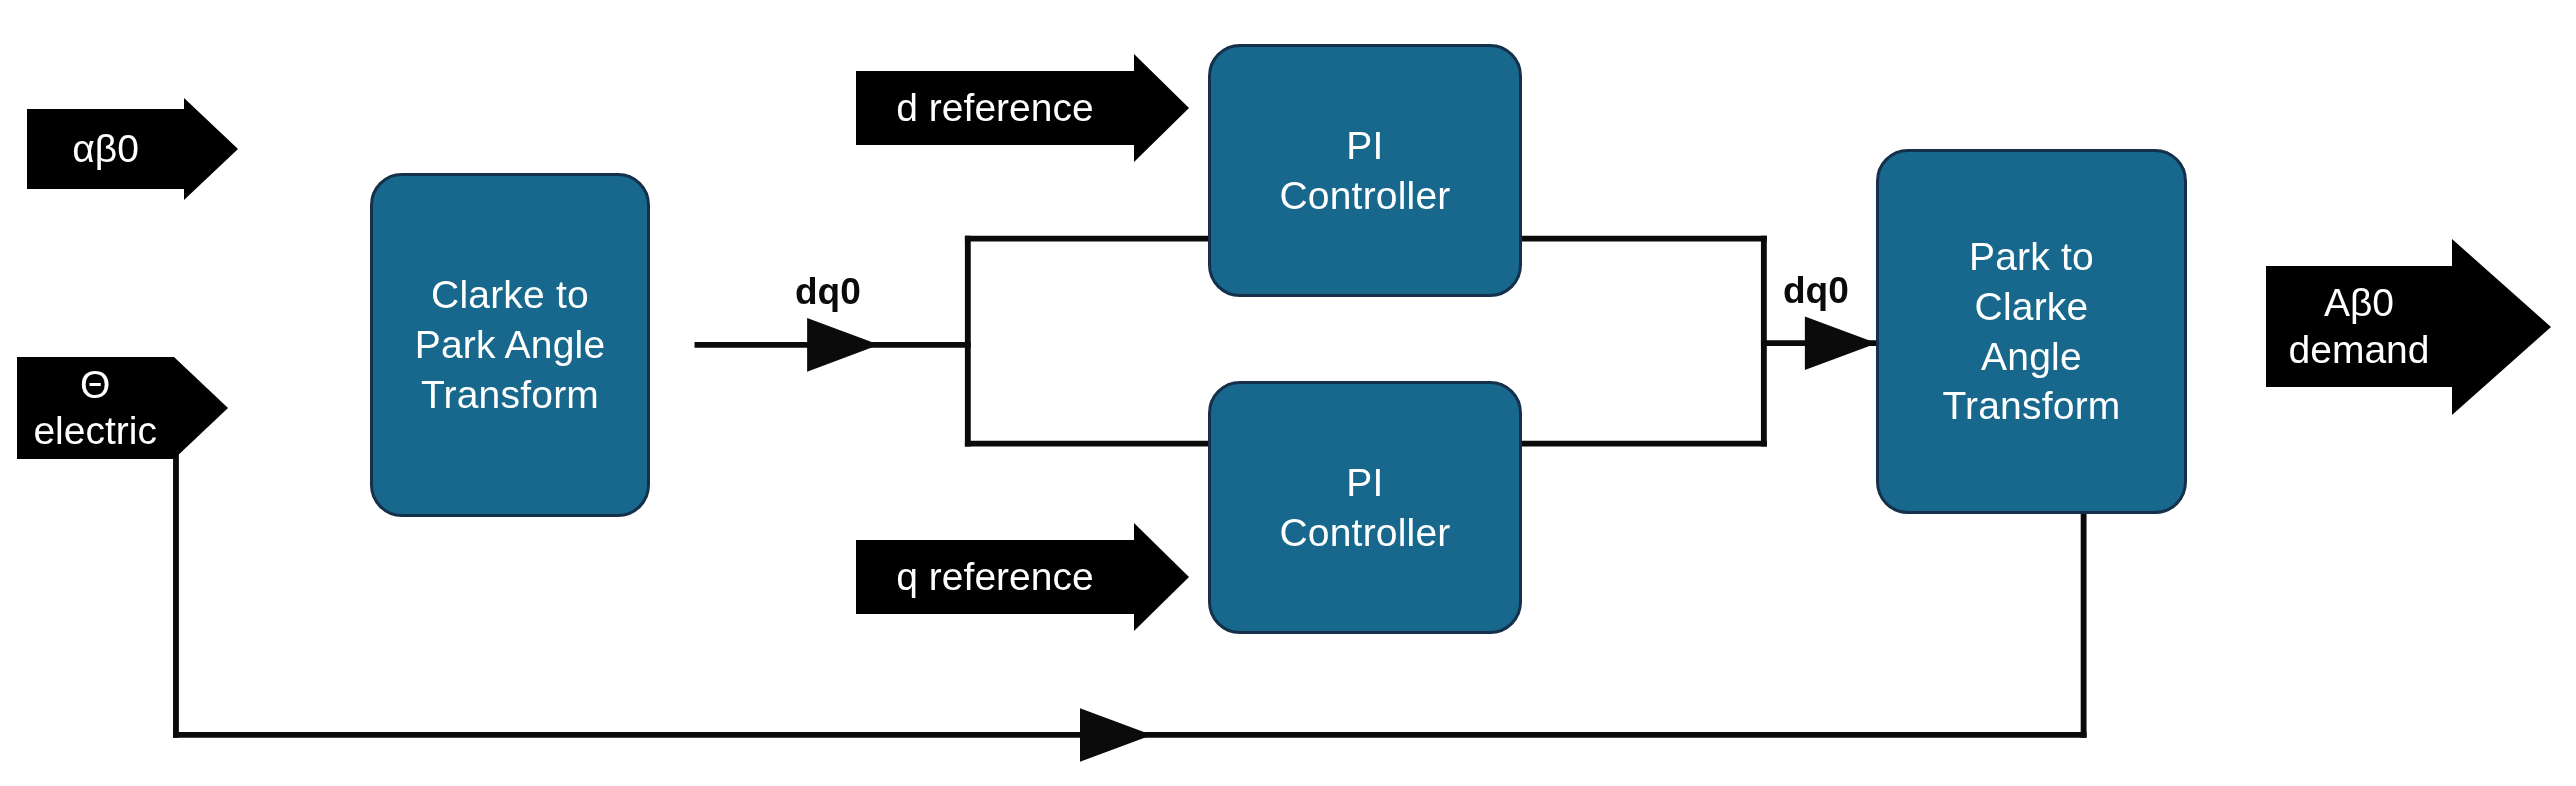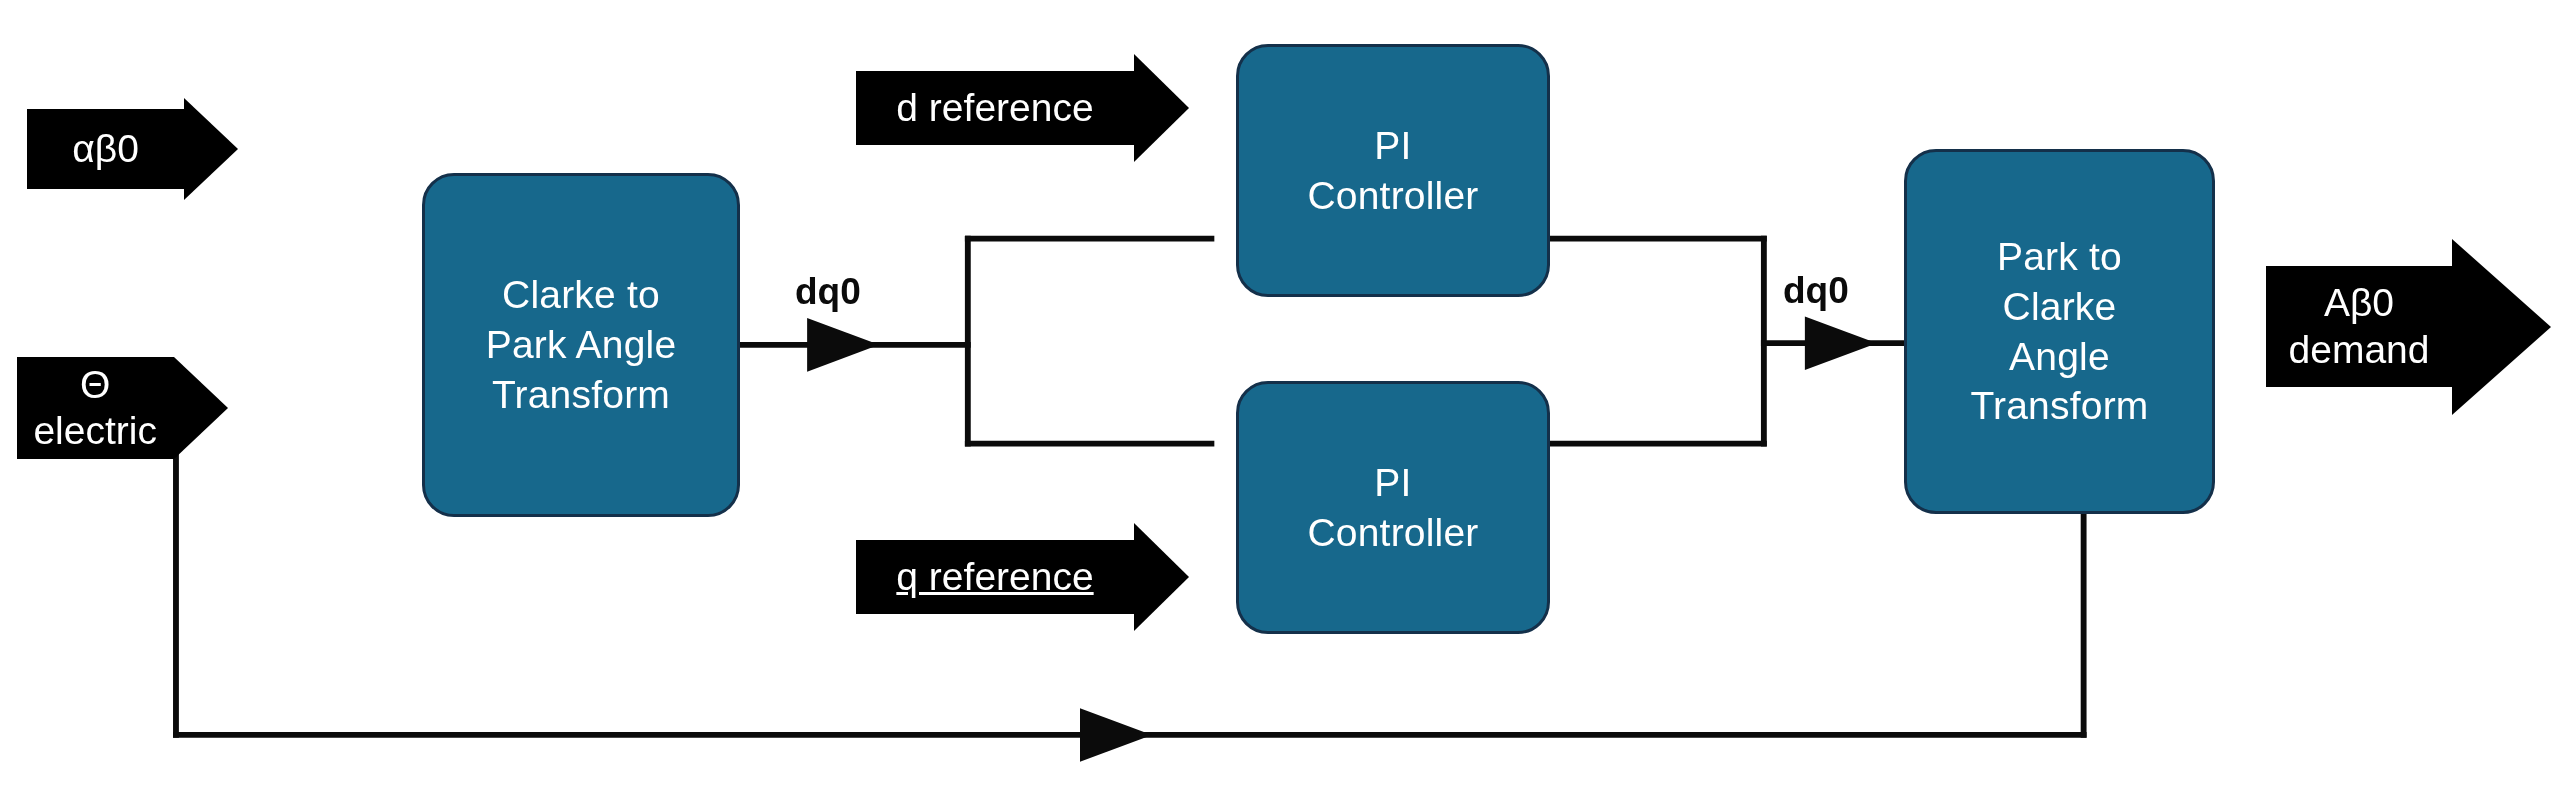--- a/index.html
+++ b/index.html
@@ -36,21 +36,20 @@
     border-radius: 32px;
     color: #ffffff;
     display: flex;
     align-items: center;
     justify-content: center;
     text-align: center;
     line-height: 1.28;
     white-space: pre-line;
     letter-spacing: 0.2px;
     z-index: 3;
-    margin-left: 28px;
   }
   .block.transform-block { font-size: 39px; padding: 0 15px; }
   .block.pi-block { font-size: 39px; }
 
   
   .banner-arrow {
     position: absolute;
     display: flex;
     align-items: center;
     z-index: 4;
@@ -138,31 +137,31 @@
     <div class="shaft" style="width:157px; font-size:39px;">Θ electric</div>
     <div class="head" style="border-width:51px 0 51px 54px;"></div>
   </div>
 
   <div class="banner-arrow" style="left:856px; top:71px; height:74px;">
     <div class="shaft" style="width:278px; font-size:39px;">d reference</div>
     <div class="head" style="border-width:54px 0 54px 55px;"></div>
   </div>
 
   <div class="banner-arrow" style="left:856px; top:540px; height:74px;">
-    <div class="shaft" style="width:278px; font-size:39px;text-decoration:underline;">q reference</div>
+    <div class="shaft" style="width:278px; font-size:39px;">q reference</div>
     <div class="head" style="border-width:54px 0 54px 55px;"></div>
   </div>
 
   <div class="banner-arrow" style="left:2266px; top:266px; height:121px;text-decoration:underline;">
     <div class="shaft" style="width:186px; font-size:39px;">Aβ0
 demand</div>
     <div class="head" style="border-width:88px 0 88px 99px;"></div>
   </div>
 
-  <div class="block transform-block" style="left:394px; top:173px; width:318px; height:344px;">
+  <div class="block transform-block" style="left:370px; top:173px; width:280px; height:344px;">
     <span>Clarke to
 Park Angle
 Transform</span>
   </div>
 
   <div class="block pi-block" style="left:1208px; top:44px; width:314px; height:253px;">
     <span>PI
 Controller</span>
   </div>
 

